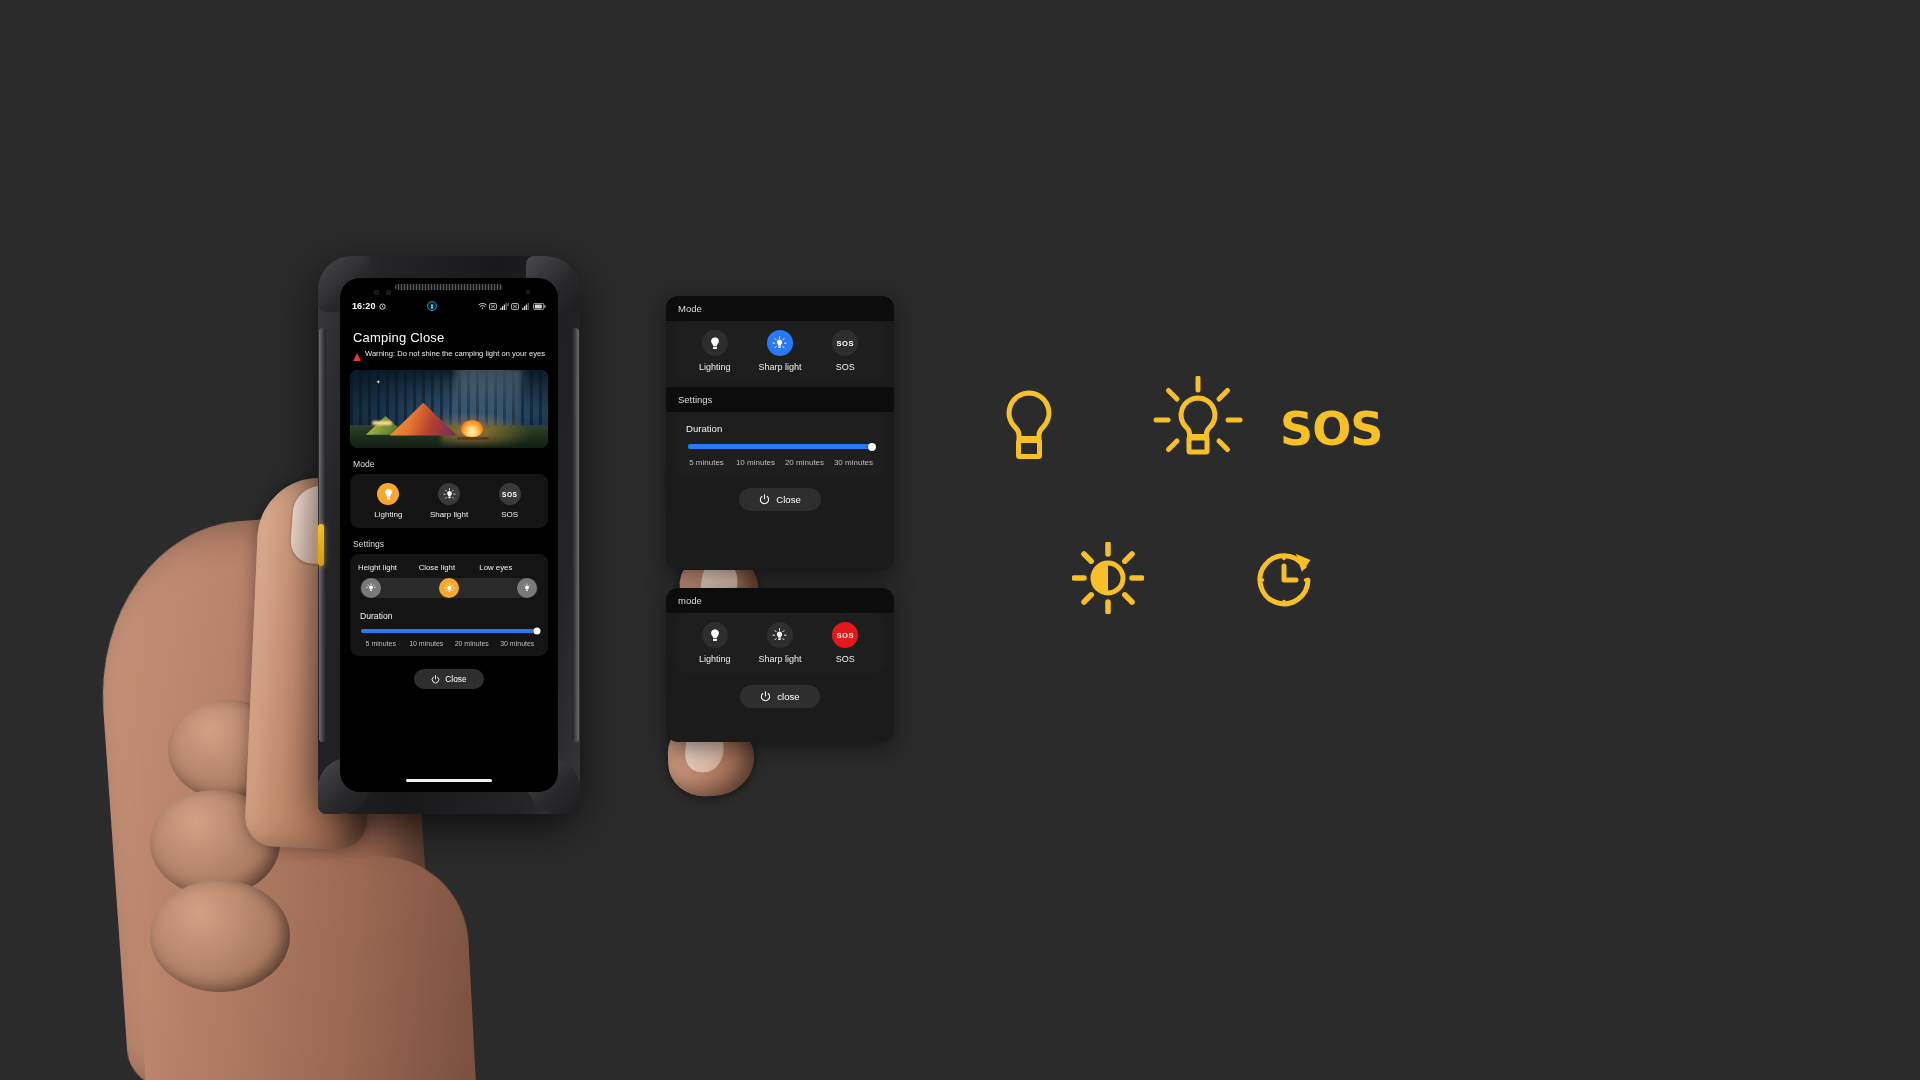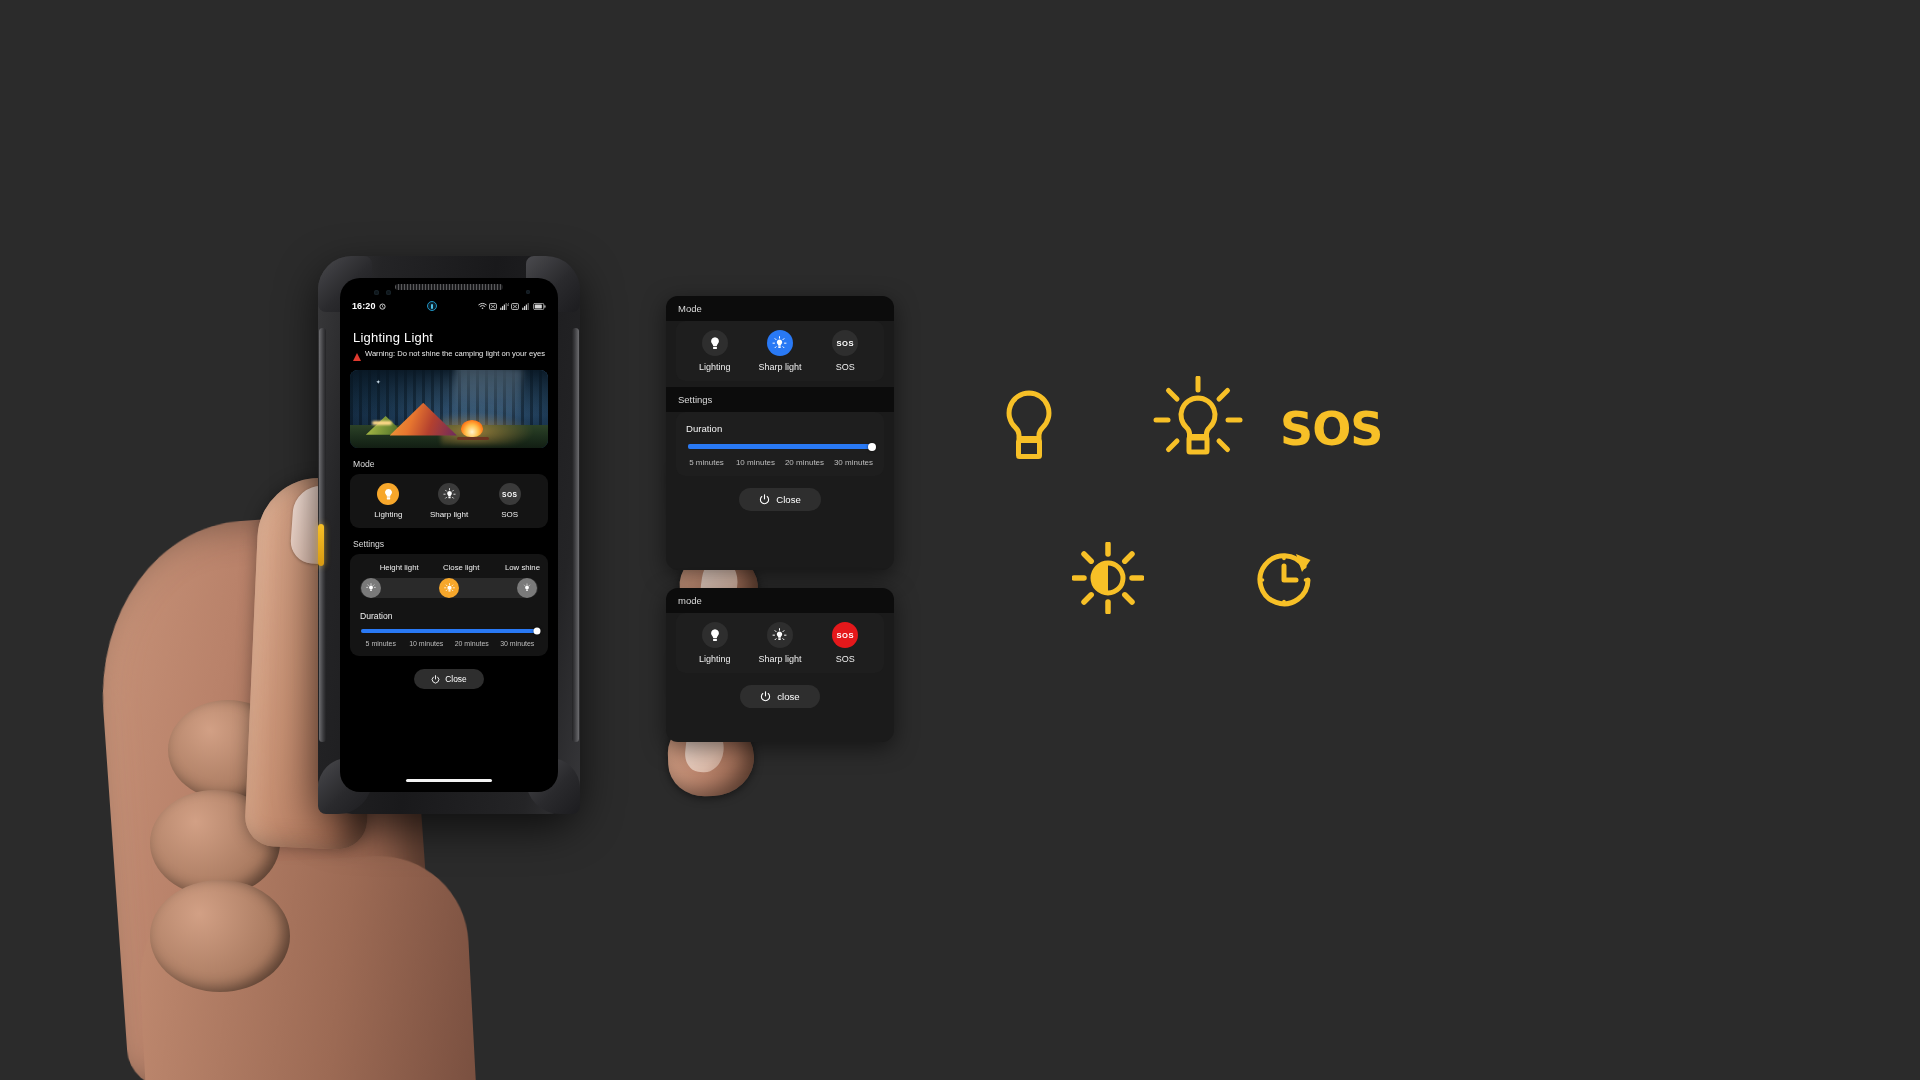--- a/index.html
+++ b/index.html
@@ -193,21 +193,21 @@
     width:22px; height:22px; border-radius:50%;
     display:flex; align-items:center; justify-content:center;
     background:#3a3a3a;
   }
   .mode-circle.sel-orange{ background:#f7a72b; }
   .mode-circle svg{ display:block; }
   .mode-sos-text{ color:#fff; font-size:6.6px; font-weight:700; letter-spacing:.4px; }
   .mode-name{ color:#efefef; font-size:8px; }
 
   .bright-head{ display:flex; }
-  .bright-head span{ flex:1; text-align:right; color:#efefef; font-size:7.8px; }
+  .bright-head span{ flex:1; text-align:left; color:#efefef; font-size:7.8px; }
   .bright-track{
     position:relative; height:20px; margin:6px 2px 2px 2px;
     border-radius:10px; background:#2a2a2a;
     display:flex; align-items:center; justify-content:space-between; padding:0 1px;
   }
   .bright-knob{
     width:20px; height:20px; border-radius:50%; background:#7a7a7a;
     display:flex; align-items:center; justify-content:center;
   }
   .bright-knob.active{ background:#f7a72b; }
@@ -361,21 +361,21 @@
           </svg>
           <svg width="13" height="7" viewBox="0 0 16 9">
             <rect x=".5" y=".5" width="13" height="8" rx="1.6" fill="none" stroke="#e8e8e8" stroke-width="1"></rect>
             <rect x="2" y="2" width="9" height="5" rx=".6" fill="#e8e8e8"></rect>
             <rect x="14.2" y="3" width="1.5" height="3" rx=".6" fill="#e8e8e8"></rect>
           </svg>
         </span>
       </div>
 
       <div class="app-body">
-        <div class="app-title">Lighting Light</div>
+        <div class="app-title">Camping Close</div>
 
         <div class="warn-row">
           <span class="warn-tri"></span>
           <span class="warn-text">Warning: Do not shine the camping light on your eyes</span>
         </div>
 
         <div class="hero-photo">
           <div class="hp-sky"></div>
           <div class="hp-trees"></div>
           <div class="hp-beam"></div>
@@ -432,21 +432,21 @@
 
           </div>
         </div>
 
         <div class="sec-label">Settings</div>
 
         <div class="card">
           <div class="bright-head">
             <span>Height light</span>
             <span>Close light</span>
-            <span>Low shine</span>
+            <span>Low eyes</span>
           </div>
 
           <div class="bright-track">
             <span class="bright-knob">
               <svg width="10" height="10" viewBox="0 0 16 16">
                 <circle cx="8" cy="7" r="3.1" fill="#fff"></circle>
                   <rect x="6.4" y="10.4" width="3.2" height="2" rx=".4" fill="#fff"></rect>
                 <g stroke="#fff" stroke-width="1" stroke-linecap="round">
                   <path d="M8 1v1.6"></path>
                     <path d="M3.2 2.9 4.3 4"></path>

